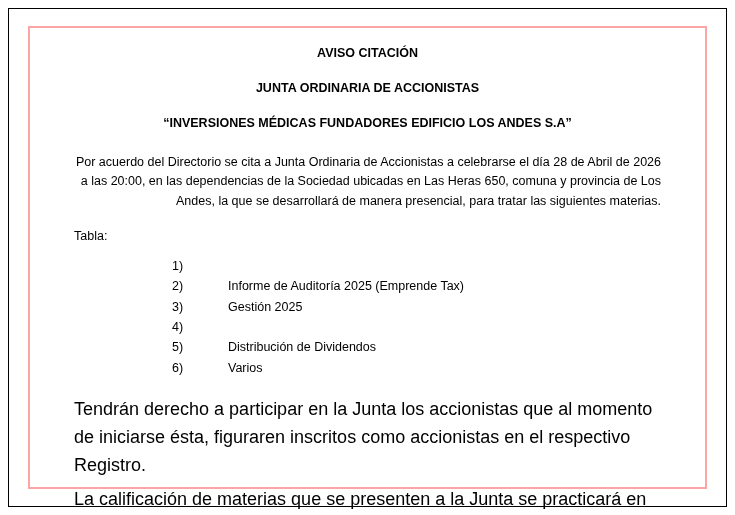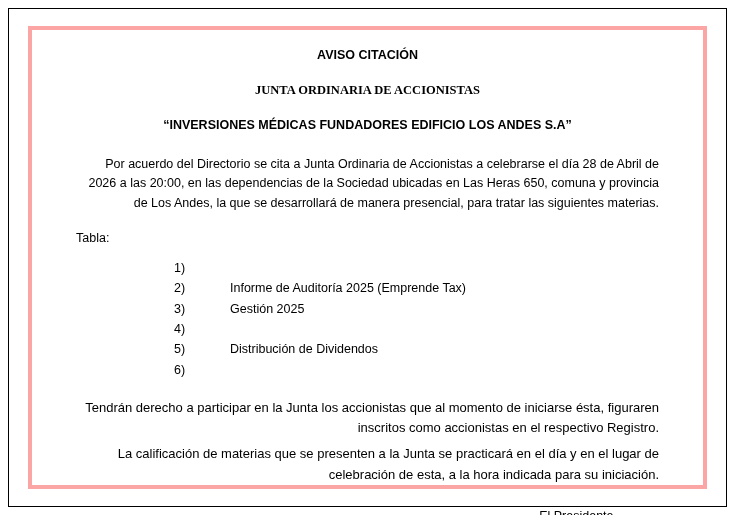--- a/index.html
+++ b/index.html
@@ -29,42 +29,42 @@
     bottom: 8px;
     border: 1px solid #000000;
     box-sizing: border-box;
   }
   .inner-border {
     position: absolute;
     left: 28px;
     top: 26px;
     right: 28px;
     bottom: 26px;
-    border: 4px solid #fca5a5;
+    border: 2px solid #fca5a5;
     box-sizing: border-box;
     background: #ffffff;
   }
   .content {
     position: absolute;
     left: 0;
     top: 0;
     right: 0;
     bottom: 0;
     padding: 18px 44px 10px 44px;
     box-sizing: border-box;
   }
   .title-line {
     text-align: center;
     font-weight: bold;
     font-size: 12.5px;
     line-height: 1.2;
     margin-bottom: 17px;
   }
   .title-line.t1 { margin-bottom: 20px; }
-  .title-line.t2 { margin-bottom: 20px; font-family: Liberation Serif, serif; }
+  .title-line.t2 { margin-bottom: 20px; }
   .title-line.t3 { margin-bottom: 22px; font-size: 12.5px; }
 
   .body-text {
     font-size: 12.5px;
     line-height: 1.55;
     text-align: right;
     margin: 0 0 16px 0;
   }
   .label-tabla {
     font-size: 12.5px;
@@ -84,24 +84,23 @@
   .item-num {
     width: 56px;
     padding-left: 98px;
     box-sizing: content-box;
     flex: 0 0 auto;
   }
   .item-text {
     flex: 1 1 auto;
   }
   .closing {
-    font-size: 13px;
+    font-size: 18px;
     line-height: 1.55;
-    margin: 0 0 4px 9px;
-    text-align: right;
+    margin: 0 0 4px 0;
   }
   .closing.second {
     margin-top: 6px;
   }
   .signature {
     margin-top: 24px;
     text-align: right;
     padding-right: 42px;
     font-size: 12.5px;
   }
@@ -139,20 +138,21 @@
         </li>
         <li class="item-row">
           <span class="item-num">4)</span>
         </li>
         <li class="item-row">
           <span class="item-num">5)</span>
           <span class="item-text">Distribución de Dividendos</span>
         </li>
         <li class="item-row">
           <span class="item-num">6)</span>
+          <span class="item-text">Varios</span>
         </li>
       </ul>
 
       <p class="closing">Tendrán derecho a participar en la Junta los accionistas que al momento de iniciarse ésta, figuraren inscritos como accionistas en el respectivo Registro.</p>
       <p class="closing second">La calificación de materias que se presenten a la Junta se practicará en el día y en el lugar de celebración de esta, a la hora indicada para su iniciación.</p>
 
       <div class="signature">
         <span>El </span><span class="uline">Presidente</span><span>.</span>
       </div>
 

